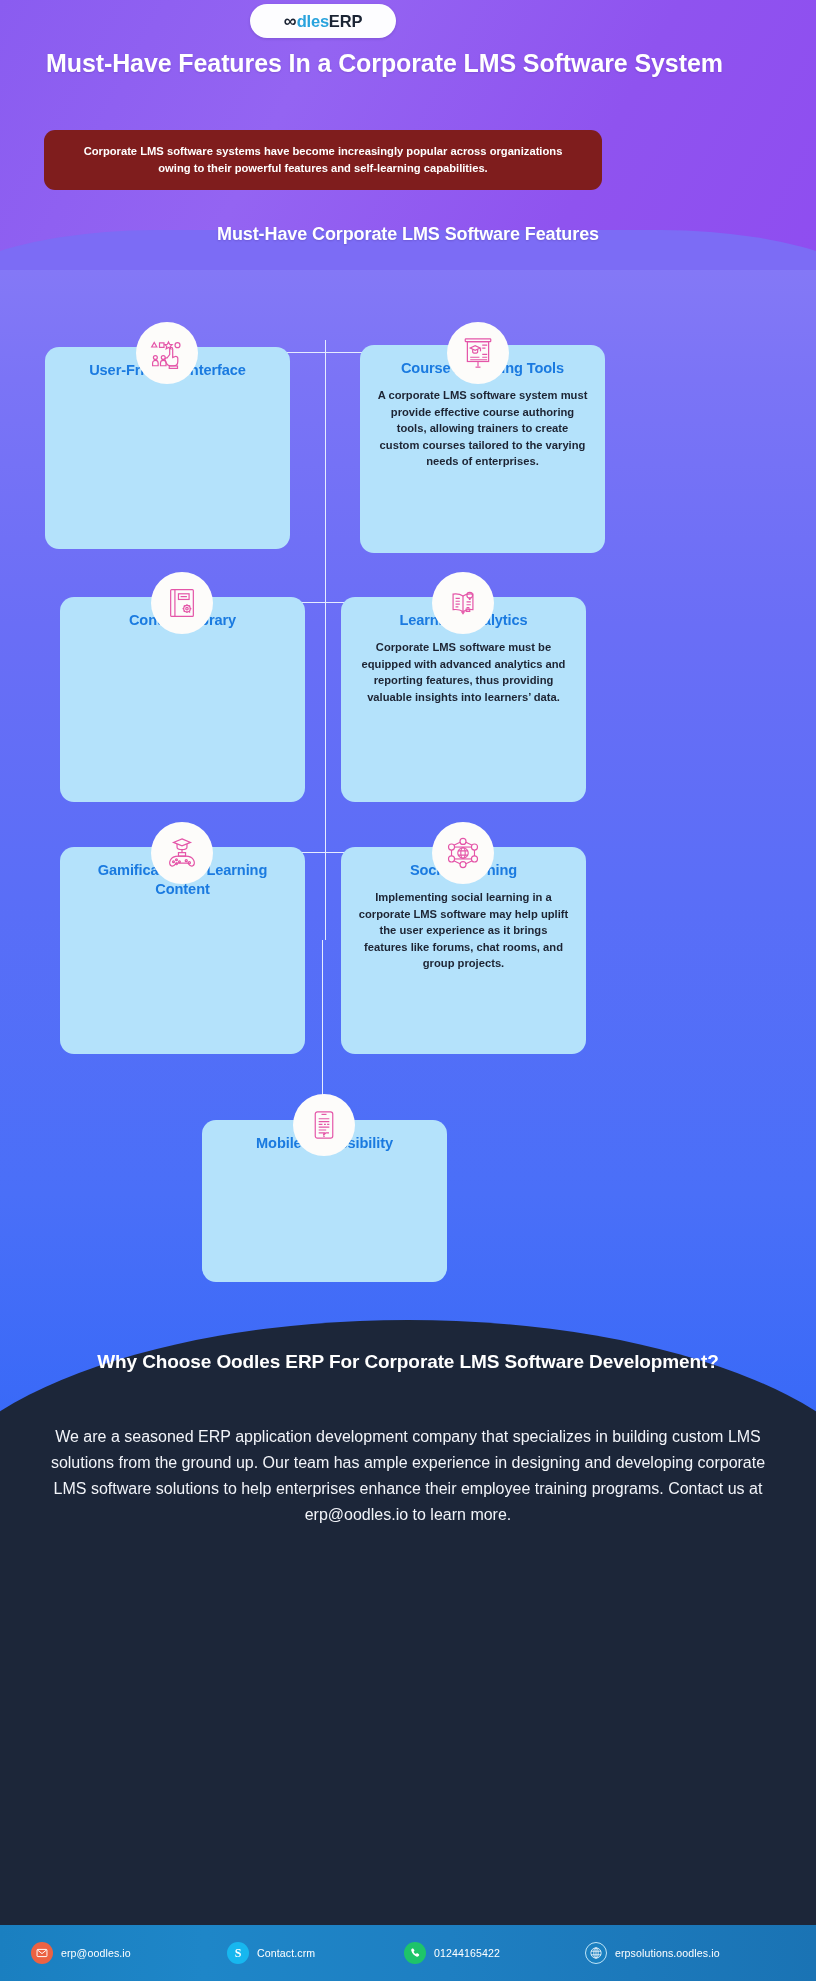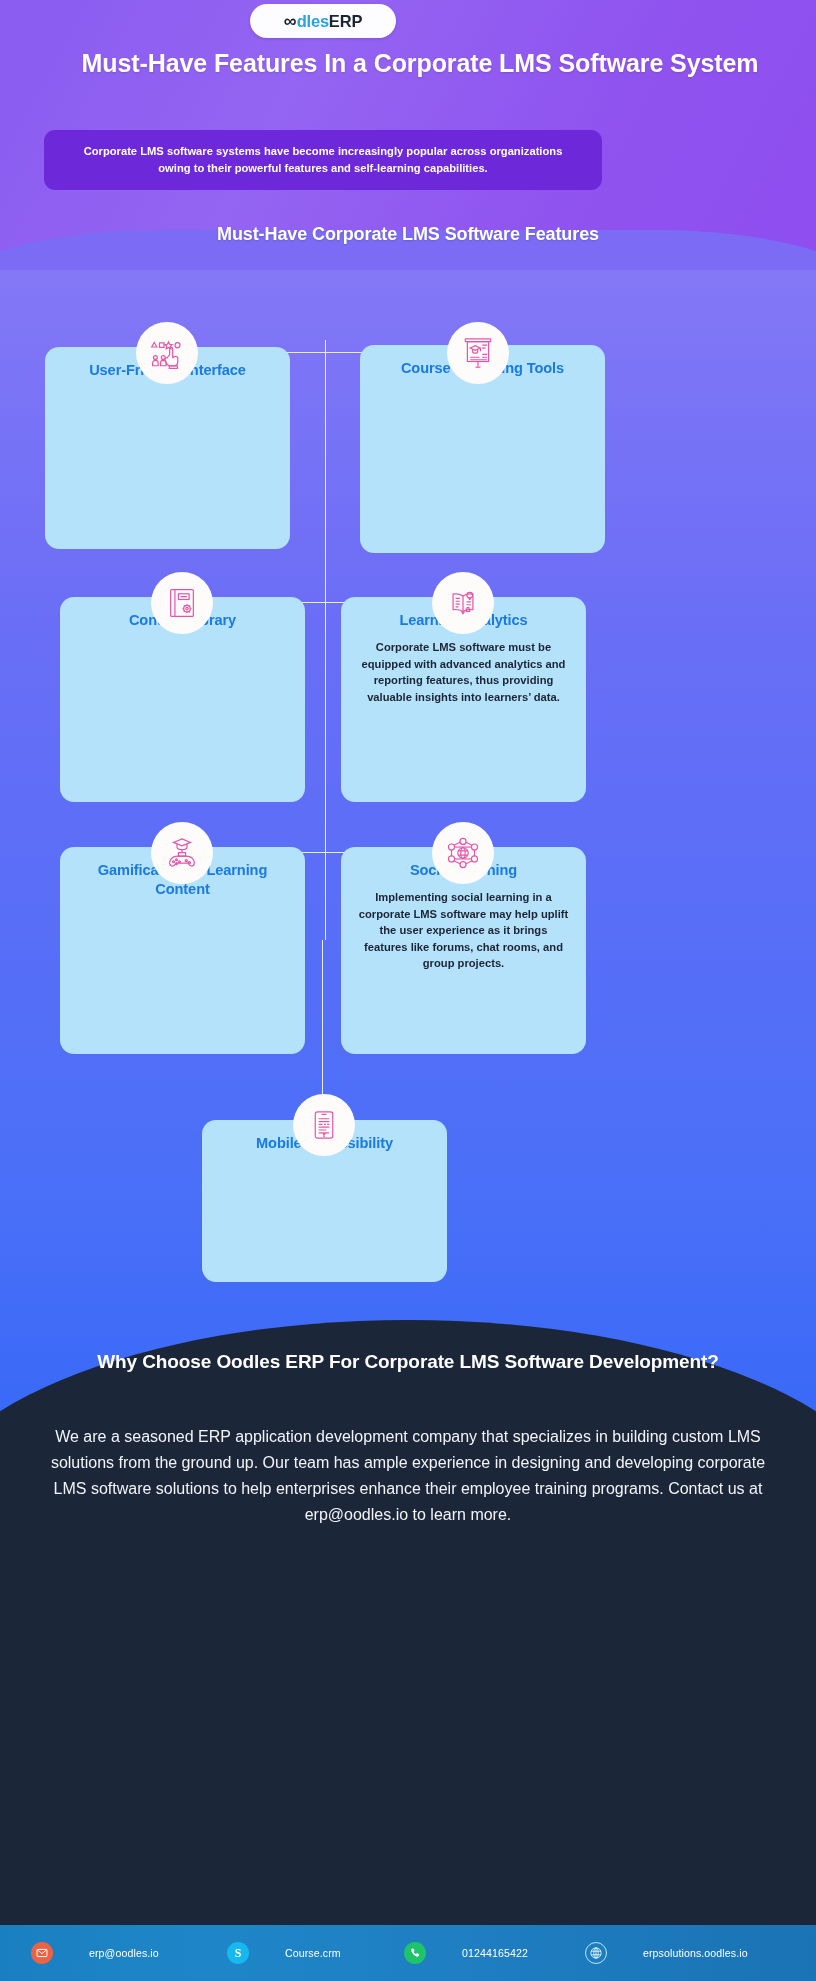--- a/index.html
+++ b/index.html
@@ -33,30 +33,30 @@
     display:flex; align-items:center; justify-content:center;
     box-shadow:0 1px 3px rgba(40,20,90,.18);
     z-index:6;
   }
   .logo-txt { font-size:16.5px; font-weight:bold; letter-spacing:-.2px; white-space:nowrap; }
   .logo-inf { color:#1b2434; font-size:18px; font-weight:bold; letter-spacing:-2.5px; margin-right:2.5px;}
   .logo-dles { color:#29a3dd; }
   .logo-erp { color:#1b2434; }
 
   .hero-title {
-    position:absolute; left:70px; top:48px; width:700px;
-    text-align:center; color:#ffffff;
+    position:absolute; left:46px; top:48px; width:700px;
+    color:#ffffff;
     font-size:25px; font-weight:bold; line-height:1.26;
     letter-spacing:-.1px;
     text-shadow:0 1px 2px rgba(50,20,100,.18);
   }
 
   .note-box {
     position:absolute; left:44px; top:130px; width:558px; height:60px;
-    background:#6d28d9; border-radius:11px;
+    background:#7f1d1d; border-radius:11px;
     display:flex; align-items:center; justify-content:center;
     padding:0 24px;
   }
   .note-txt {
     color:#fff; font-size:11.2px; font-weight:bold; line-height:1.48;
     text-align:center;
   }
 
   .section-head {
     position:absolute; left:58px; top:224px; width:700px;
@@ -125,21 +125,21 @@
     position:absolute; left:0; top:1925px; width:816px; height:56px;
     background:linear-gradient(92deg,#1a7fc0 0%,#1e86c8 25%,#1e7fc2 55%,#1a73b4 100%);
     display:flex; align-items:center;
   }
   .cbar-item { display:flex; align-items:center; position:absolute; top:17px; }
   .cbar-icon {
     width:22px; height:22px; border-radius:50%;
     display:flex; align-items:center; justify-content:center;
     margin-right:8px; flex:0 0 auto;
   }
-  .cbar-label { color:#fff; font-size:10.6px; white-space:nowrap; letter-spacing:.1px;margin-left:28px; }
+  .cbar-label { color:#fff; font-size:10.6px; white-space:nowrap; letter-spacing:.1px; }
 </style>
 </head>
 <body>
 
 <div class="hero">
   <div class="hero-inner"></div>
 </div>
 
 <div class="logo-pill">
   <span class="logo-txt"><span class="logo-inf">∞</span><span class="logo-dles">dles</span><span class="logo-erp">ERP</span></span>
@@ -176,20 +176,21 @@
     <circle cx="19" cy="30" r="2.6"></circle>
     <path d="M15.3 41 v-3.6 a3.7 3.7 0 0 1 7.4 0 V41 Z"></path>
     <path d="M27.6 26 v-7.5 a2 2 0 0 1 4 0 V30 l3.4-1.4a2.6 2.6 0 0 1 3.4 2.2 v4.5 c0 3.2-2 5.7-5.4 5.7 h-4.6 c-2.6 0-4.6-1.5-5.4-3.8 l-1.6-4.2a1.9 1.9 0 0 1 2.6-2.3 Z"></path>
     <rect x="27" y="41.3" width="11" height="3.2"></rect>
   </svg>
     </span>
 </div>
 
 <div class="card" style="left:360px; top:345px; width:245px; height:208px;">
   <div class="card-title">Course Authoring Tools</div>
+  <div class="card-text">A corporate LMS software system must provide effective course authoring tools, allowing trainers to create custom courses tailored to the varying needs of enterprises.</div>
 </div>
 <div class="badge" style="left:447px; top:322px;">
   <span>
   <svg width="34" height="34" viewBox="0 0 48 48" fill="none" stroke="#e455a8" stroke-width="1.7">
     <rect x="6" y="4" width="36" height="4" rx="1"></rect>
     <rect x="9" y="8" width="30" height="28"></rect>
     <path d="M24 36 v7"></path>
     <path d="M20.5 44 h7"></path>
     <path d="M13 17 l7-3.2 7 3.2 -7 3.2 Z"></path>
     <path d="M16.5 18.6 v3.6 c0 1.3 1.6 2.1 3.5 2.1 s3.5-.8 3.5-2.1 v-3.6"></path>
@@ -311,21 +312,21 @@
       <svg width="12" height="12" viewBox="0 0 16 16" fill="none" stroke="#fff" stroke-width="1.3">
         <rect x="1.4" y="3.2" width="13.2" height="9.6" rx="1"></rect>
         <path d="M1.8 3.8 L8 8.8 L14.2 3.8"></path>
       </svg>
     </span>
     <span class="cbar-label">erp@oodles.io</span>
   </div>
 
   <div class="cbar-item" style="left:227px;">
     <span class="cbar-icon" style="background:#17b7ef; color:#fff; font-size:12px; font-weight:bold; font-family:'Liberation Serif',serif;">S</span>
-    <span class="cbar-label">Course.crm</span>
+    <span class="cbar-label">Contact.crm</span>
   </div>
 
   <div class="cbar-item" style="left:404px;">
     <span class="cbar-icon" style="background:#1ec46a;">
       <svg width="12" height="12" viewBox="0 0 16 16" fill="#fff">
         <path d="M4.2 2.1 c.5-.4 1.2-.3 1.6.2 l1.3 1.8 c.3.5.2 1.1-.2 1.5 l-.8.7 c.6 1.4 1.7 2.5 3.1 3.1 l.7-.8 c.4-.4 1-.5 1.5-.2 l1.8 1.3 c.5.4.6 1.1.2 1.6 l-1 1.1 c-.5.5-1.2.7-1.9.5 C7.4 11.9 4.1 8.6 3 4.6 c-.2-.7 0-1.4.5-1.9 Z"></path>
       </svg>
     </span>
     <span class="cbar-label">01244165422</span>
   </div>

